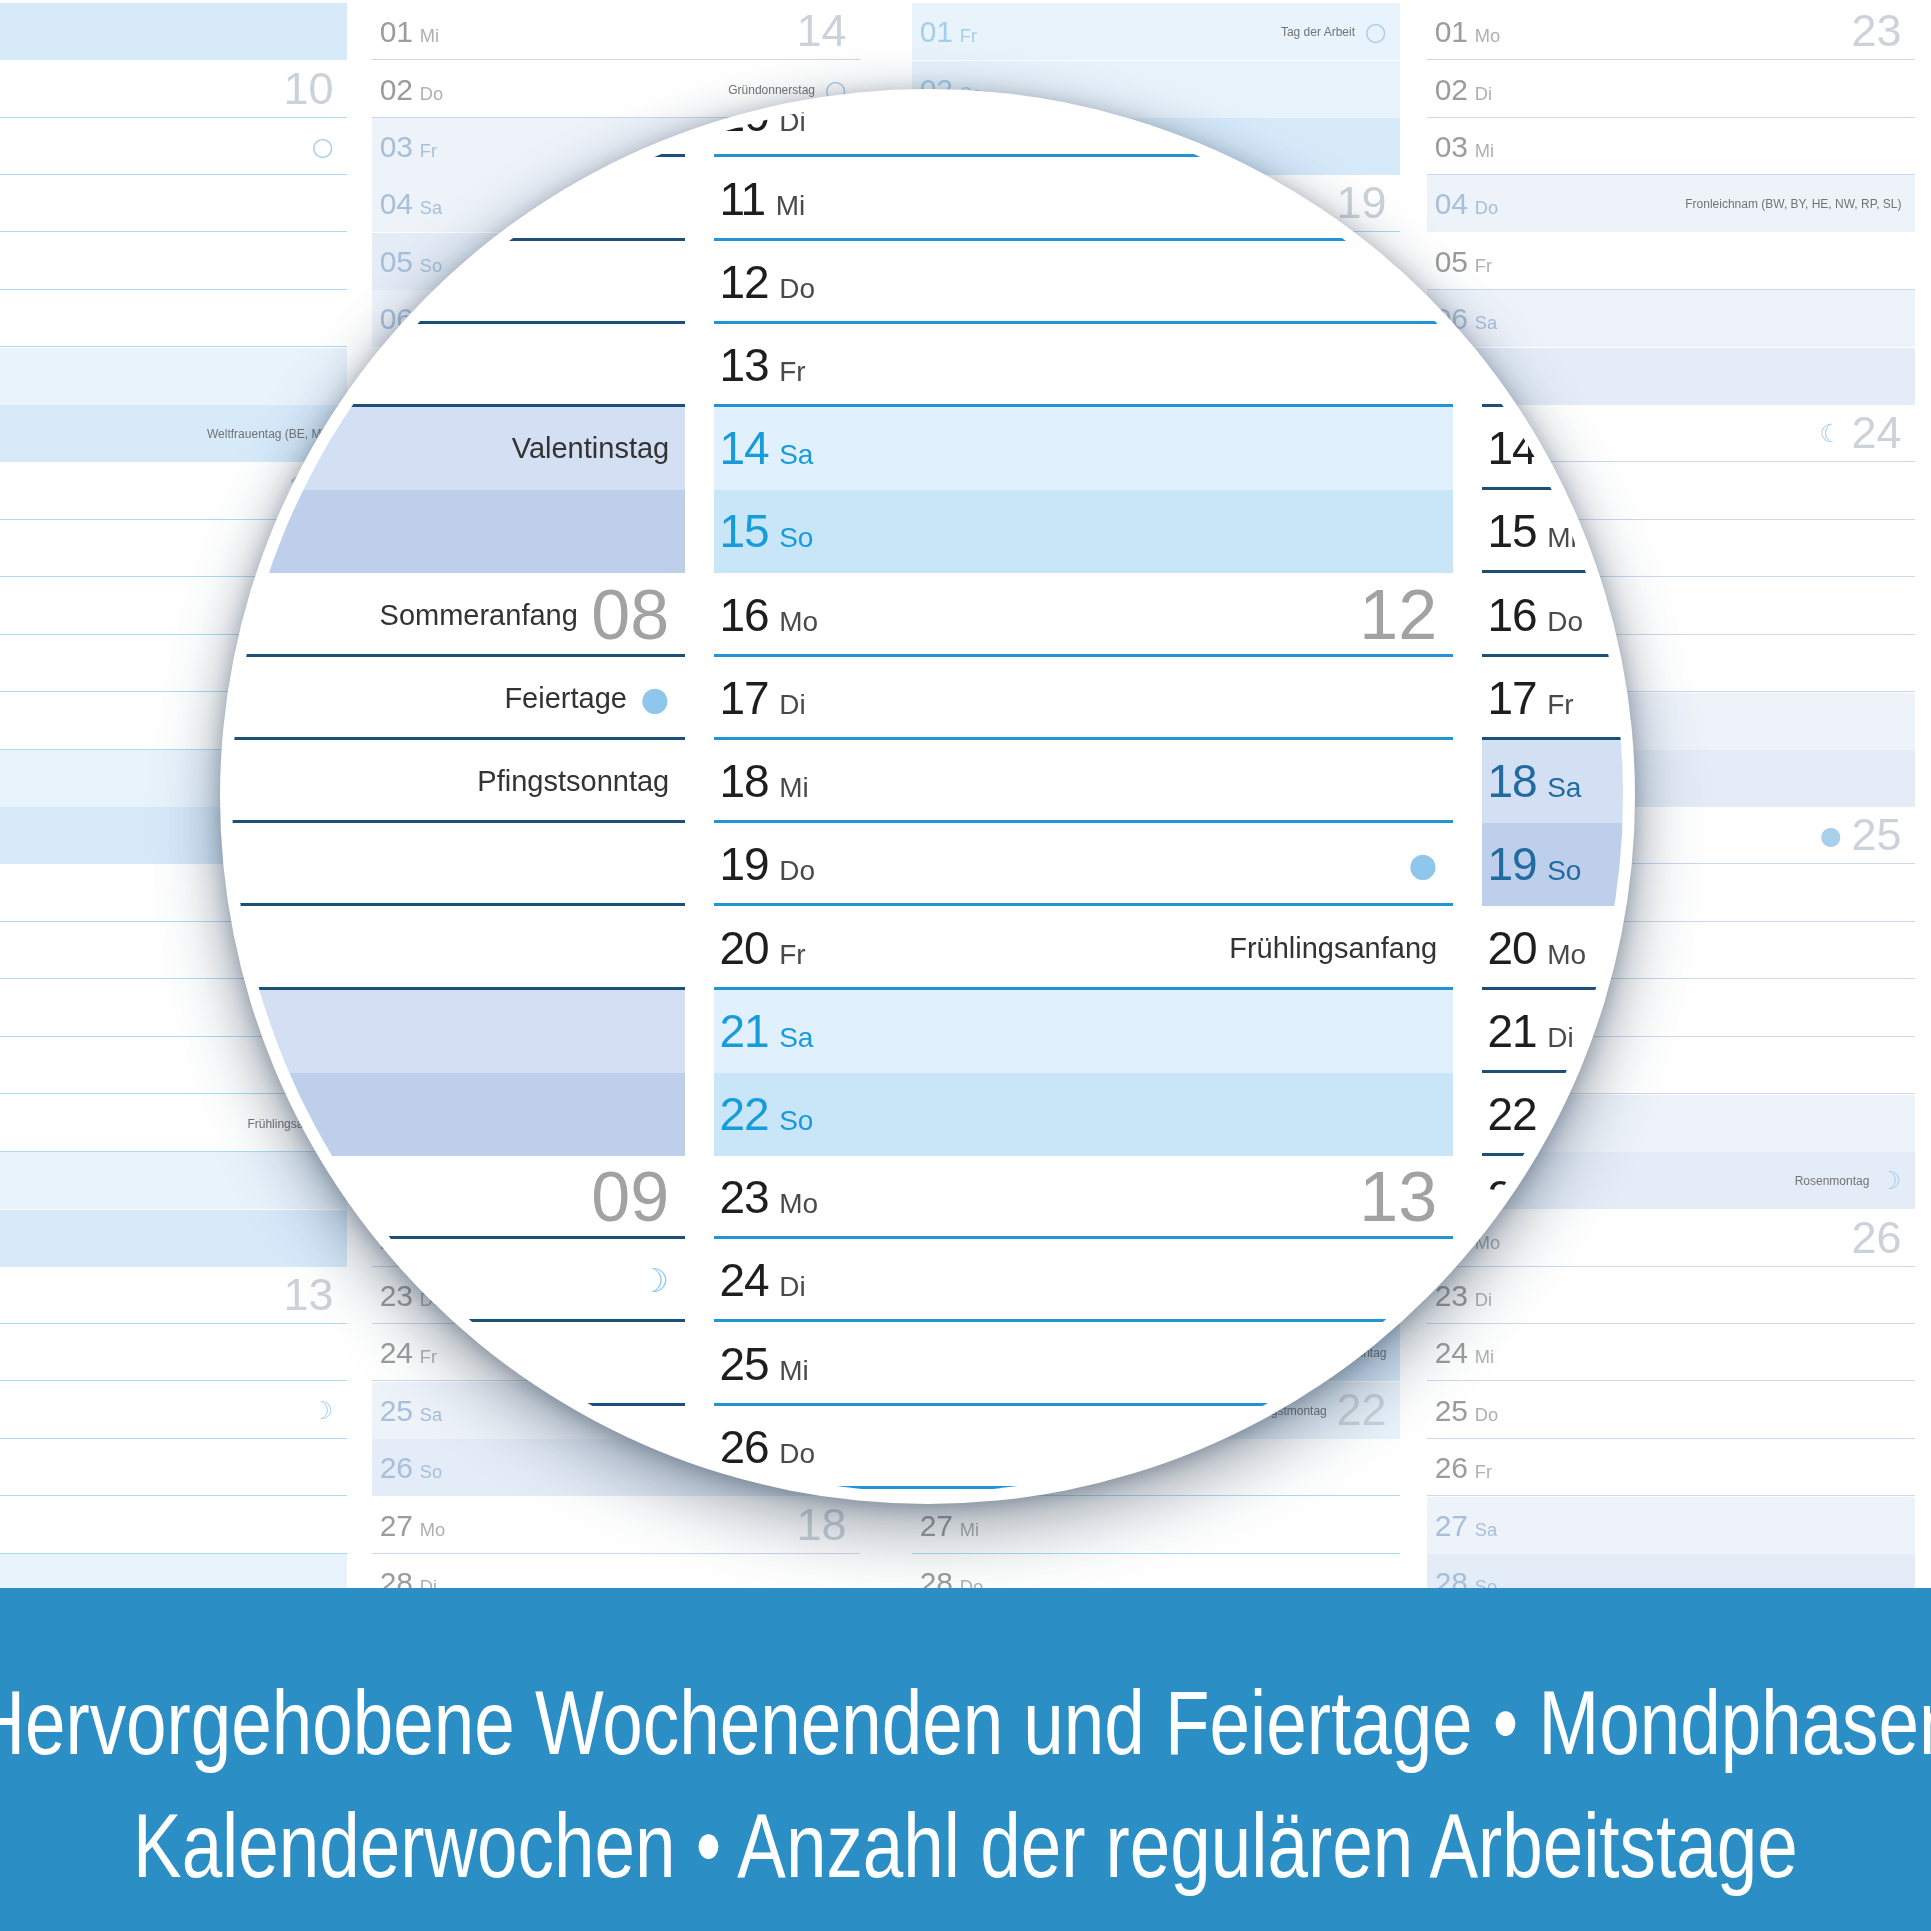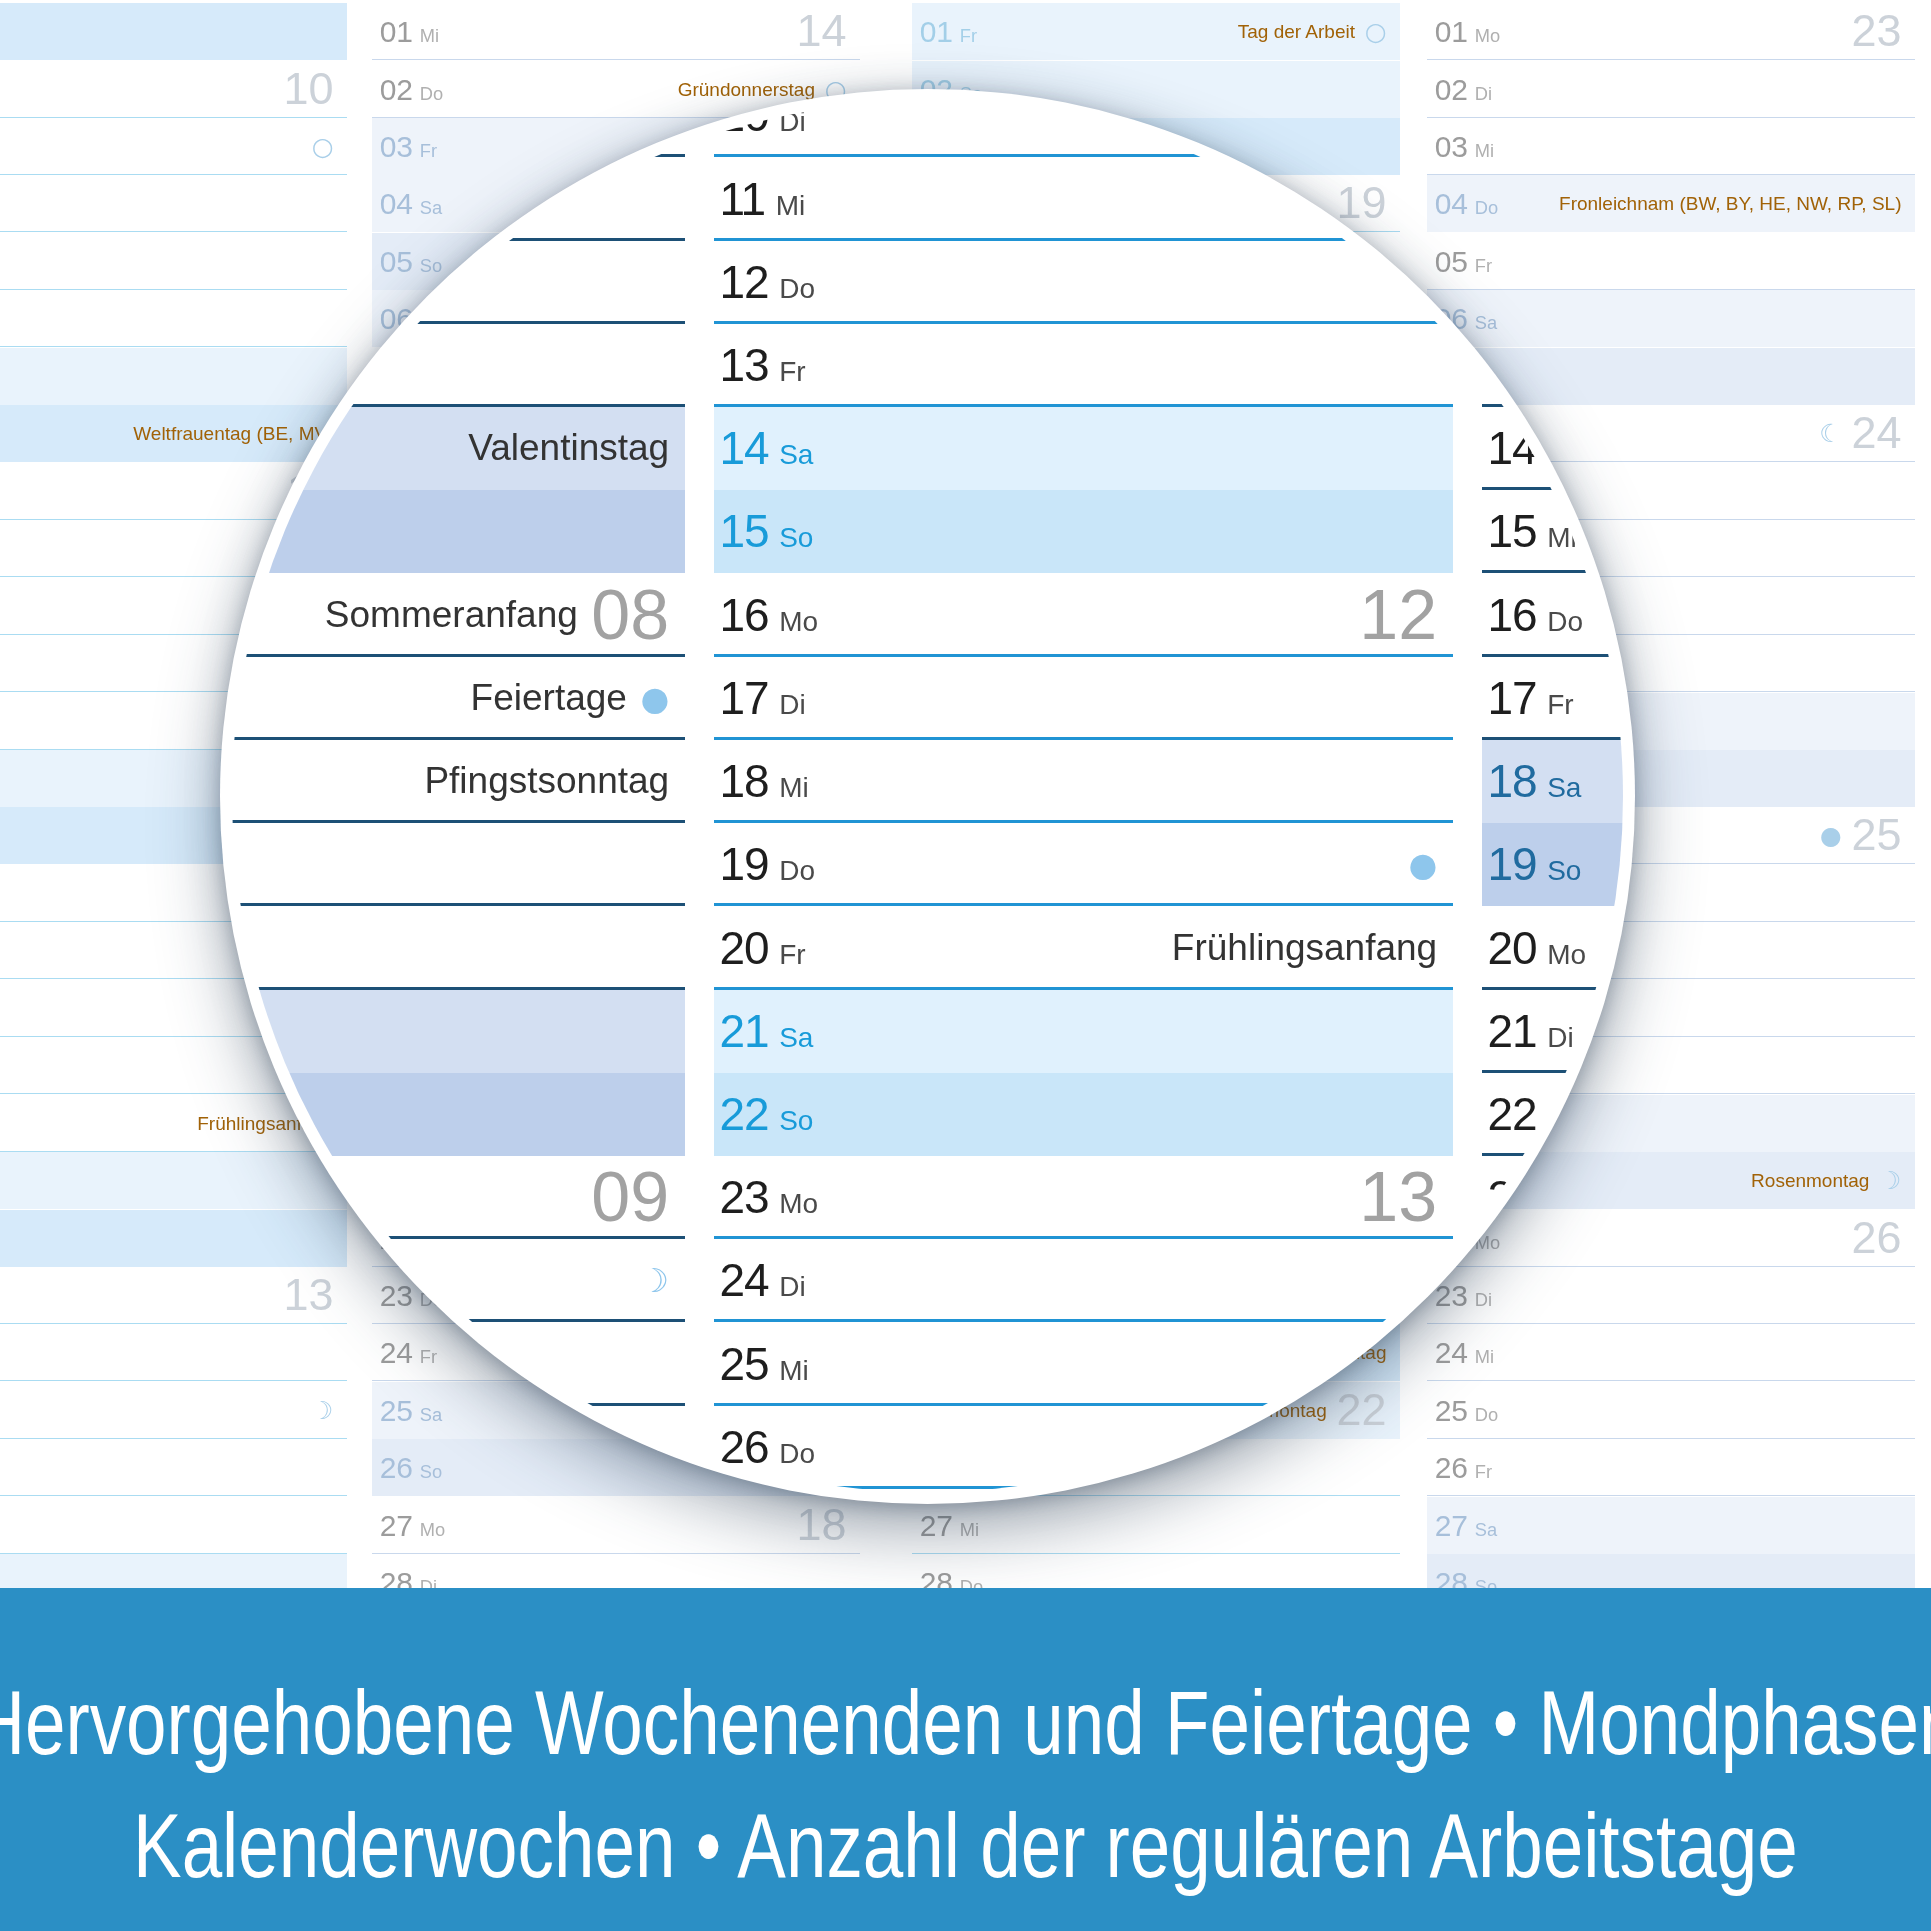--- a/index.html
+++ b/index.html
@@ -19,22 +19,22 @@
   .mag-col .date{gap:10.6px;padding-left:5.8px;}
   .bg-col .num{font-size:30px;color:#9c9c9c;}
   .bg-col .wd{font-size:18.3px;color:#b0b0b0;}
   .mag-col .num{font-size:46px;color:#1e1e1e;letter-spacing:-1px;}
   .mag-col .wd{font-size:28px;color:#4a4a4a;}
   .band-sa .num,.band-so .num,.band-hol .num,
   .band-sa .wd,.band-so .wd,.band-hol .wd{color:var(--accent);}
   .right{margin-left:auto;display:flex;align-items:center;}
   .bg-col .right{gap:9.7px;padding-right:13.5px;}
   .mag-col .right{gap:13.5px;padding-right:15.4px;}
-  .bg-col .label{font-size:19px;color:#a16207;white-space:nowrap;}
-  .mag-col .label{font-size:37px;color:#333333;white-space:nowrap;}
+  .bg-col .label{font-size:12px;color:#737373;white-space:nowrap;}
+  .mag-col .label{font-size:29px;color:#333333;white-space:nowrap;}
   .bg-col .week{font-size:45px;color:#ccd2d9;line-height:.9;}
   .mag-col .week{font-size:70px;color:#a2a2a2;line-height:.9;}
   .moon{font-family:"DejaVu Sans",sans-serif;line-height:1;}
   .bg-col .moon{font-size:25px;color:#a9cfe9;}
   .mag-col .moon{font-size:33px;color:#8ec6ec;}
   
   .ring{position:absolute;left:220px;top:89px;width:1415px;height:1415px;border-radius:50%;
         background:#ffffff;z-index:10;
         box-shadow:0 29px 68px rgba(45,65,85,.42),0 3.9px 17.4px rgba(45,65,85,.28),0 0 39px rgba(45,65,85,.15);}
   .lens{position:absolute;inset:11.6px;border-radius:50%;overflow:hidden;background:#ffffff;}

